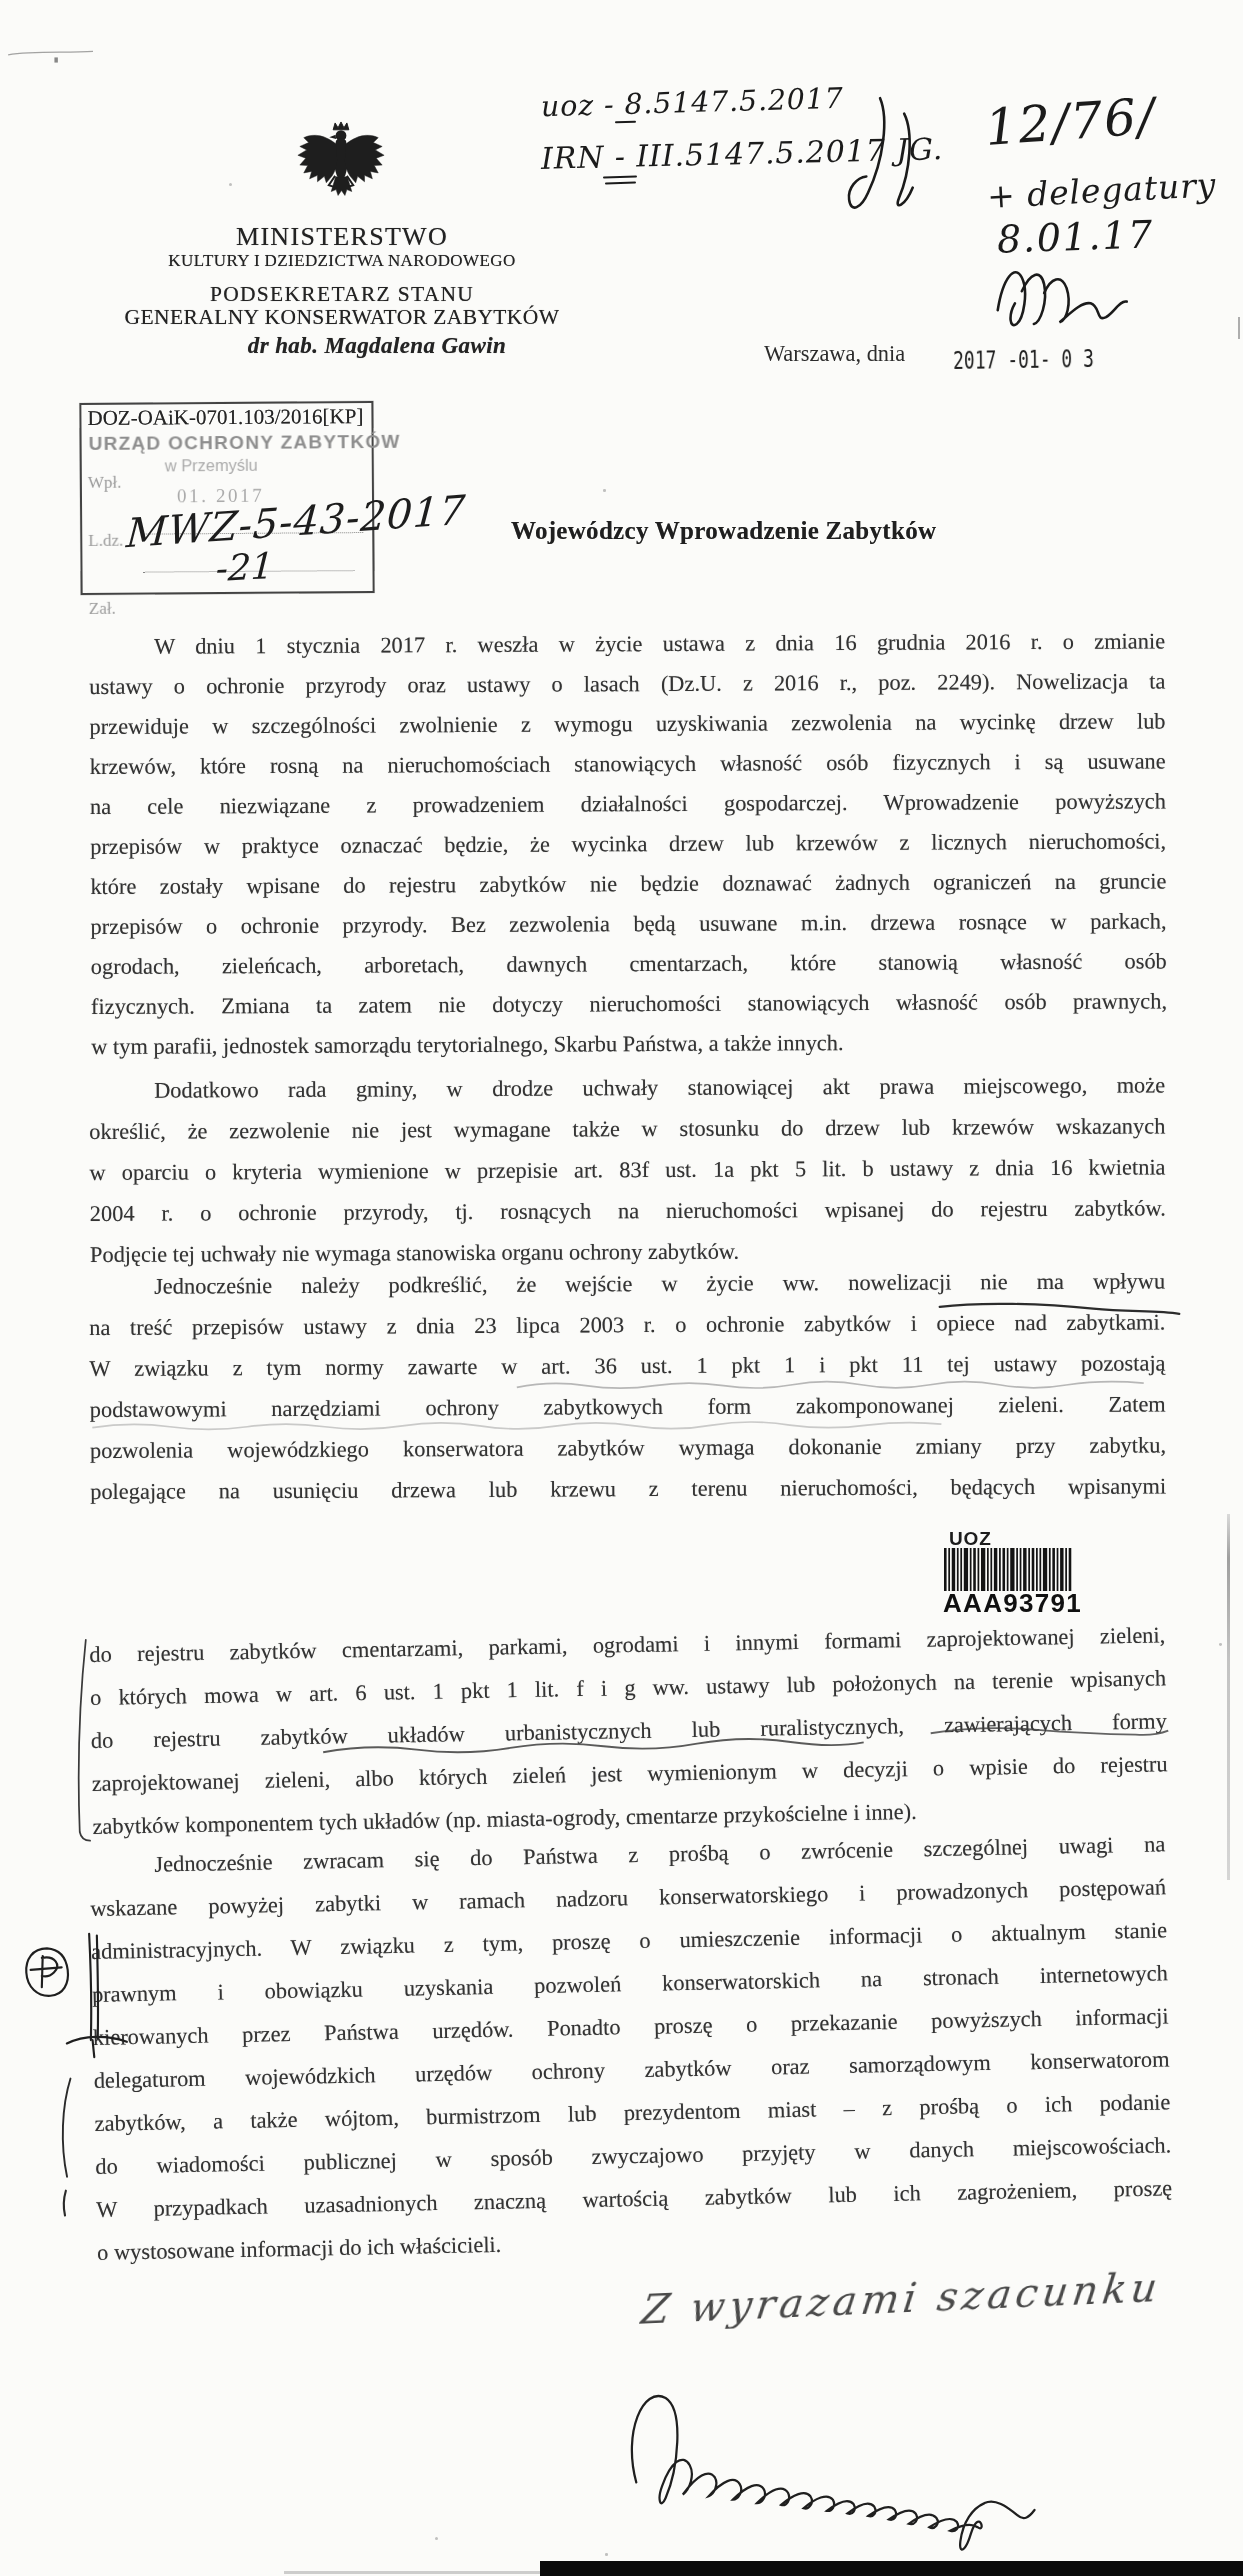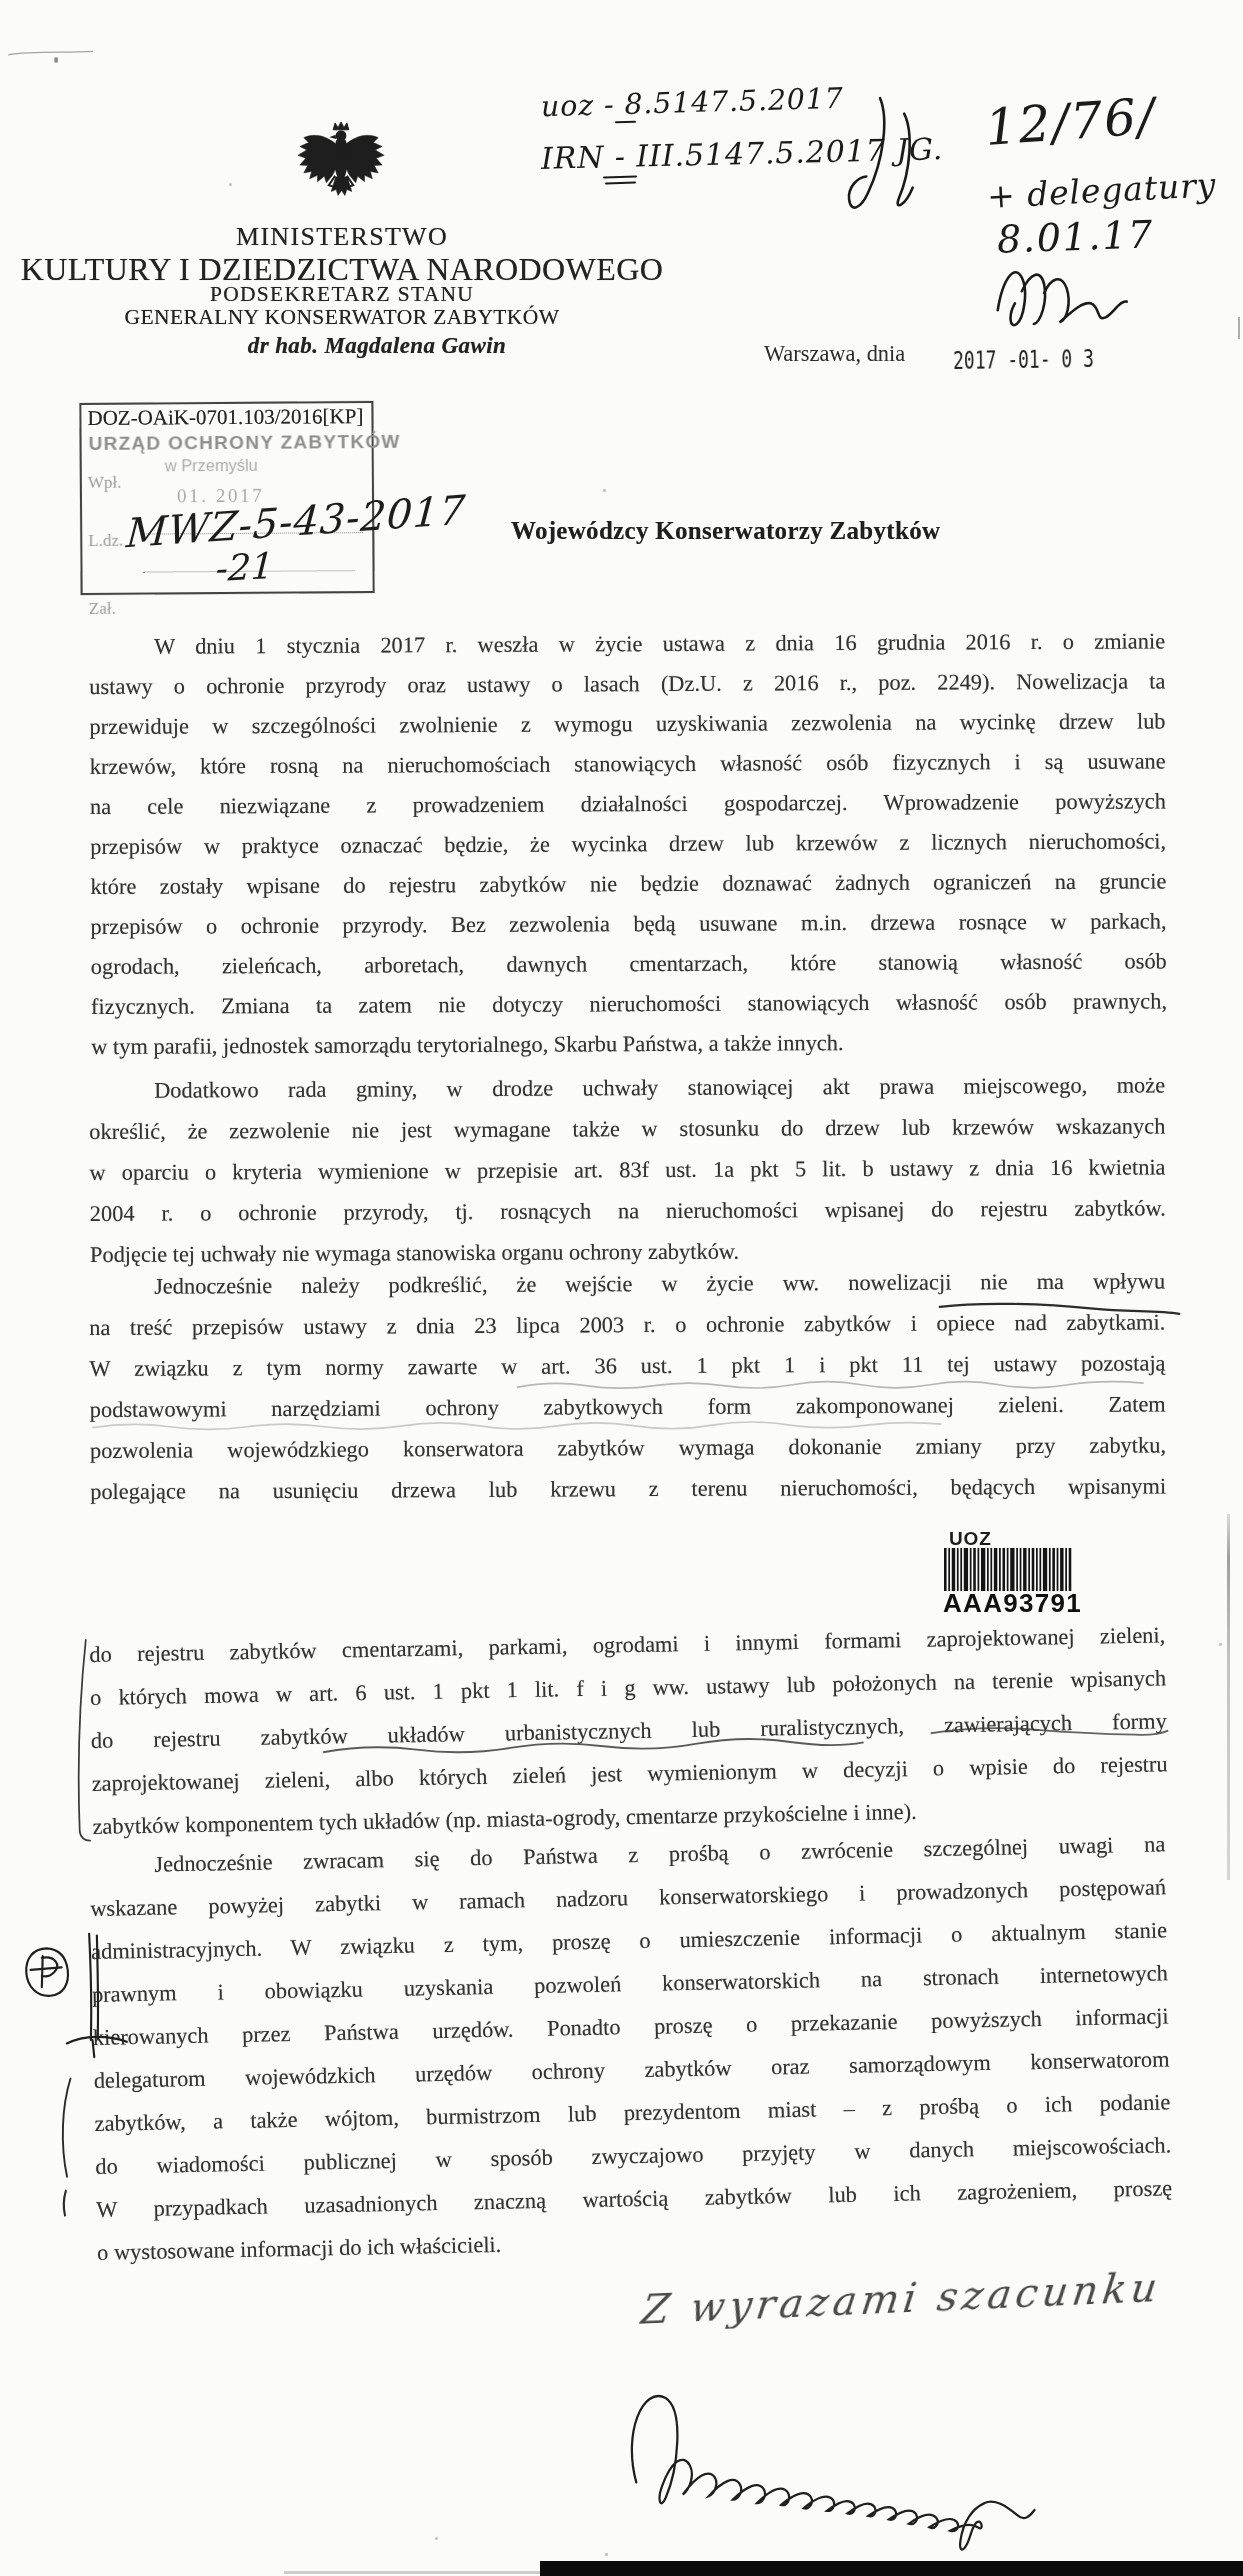--- a/index.html
+++ b/index.html
@@ -7,21 +7,21 @@
   .page{
     position:relative;width:1244px;height:2576px;margin:0 auto;
     background:#fbfbf9;overflow:hidden;
     font-family:"Liberation Serif", serif;color:#2f2f2f;
   }
   .abs{position:absolute;}
   .noselect{user-select:none;}
   
   .lh-line{left:0;width:684px;text-align:center;color:#232323;text-shadow:0 0 0.7px rgba(20,20,20,.55);}
   .lh-min{top:222px;font-size:26px;letter-spacing:1.3px;}
-  .lh-kul{top:251px;font-size:32px;letter-spacing:0.4px;}
+  .lh-kul{top:251px;font-size:17px;letter-spacing:0.4px;}
   .lh-pod{top:282px;font-size:21.5px;letter-spacing:1.3px;}
   .lh-gen{top:305px;font-size:21.5px;letter-spacing:0.4px;}
   .lh-name{top:333px;font-size:23px;font-style:italic;font-weight:bold;letter-spacing:0.4px;margin-left:35px;}
   
   .place{left:764px;top:341px;font-size:22.4px;color:#2c2c2c;}
   .datestamp{
     left:953px;top:346px;font-family:"DejaVu Sans Mono",monospace;font-size:25px;
     color:#1e1e1e;letter-spacing:0px;transform:scale(.72,1) rotate(-.6deg);transform-origin:left top;
     filter:blur(0.3px);white-space:nowrap;
   }
@@ -148,21 +148,21 @@
     <div class="lbl" style="left:6px;top:68px;">Wpł.</div>
     <div class="faintdate">01. 2017</div>
     <div class="lbl" style="left:6px;top:126px;">L.dz.</div>
     <div class="dotline" style="left:60px;top:129px;width:221px;"></div>
     <div class="lbl" style="left:6px;top:164px;margin-top:30px;">Zał.</div>
     <div class="dotline" style="left:60px;top:167px;width:212px;"></div>
   </div>
   <div class="abs hand-ldz">MWZ-5-43-2017</div>
   <div class="abs hand-ldz2">-21</div>
 
-  <div class="abs addressee">Wojewódzcy Konserwatorzy Zabytków</div>
+  <div class="abs addressee">Wojewódzcy Wprowadzenie Zabytków</div>
 
   <div class="body-para indent endleft tilt-a" style="top:627px;line-height:40px;">
 
   <span class="bline">W dniu 1 stycznia 2017 r. weszła w życie ustawa z dnia 16 grudnia 2016 r. o zmianie</span>
       <span class="bline">ustawy o ochronie przyrody oraz ustawy o lasach (Dz.U. z 2016 r., poz. 2249). Nowelizacja ta</span>
       <span class="bline">przewiduje w szczególności zwolnienie z wymogu uzyskiwania zezwolenia na wycinkę drzew lub</span>
       <span class="bline">krzewów, które rosną na nieruchomościach stanowiących własność osób fizycznych i są usuwane</span>
       <span class="bline">na cele niezwiązane z prowadzeniem działalności gospodarczej. Wprowadzenie powyższych</span>
       <span class="bline">przepisów w praktyce oznaczać będzie, że wycinka drzew lub krzewów z licznych nieruchomości,</span>
       <span class="bline">które zostały wpisane do rejestru zabytków nie będzie doznawać żadnych ograniczeń na gruncie</span>

